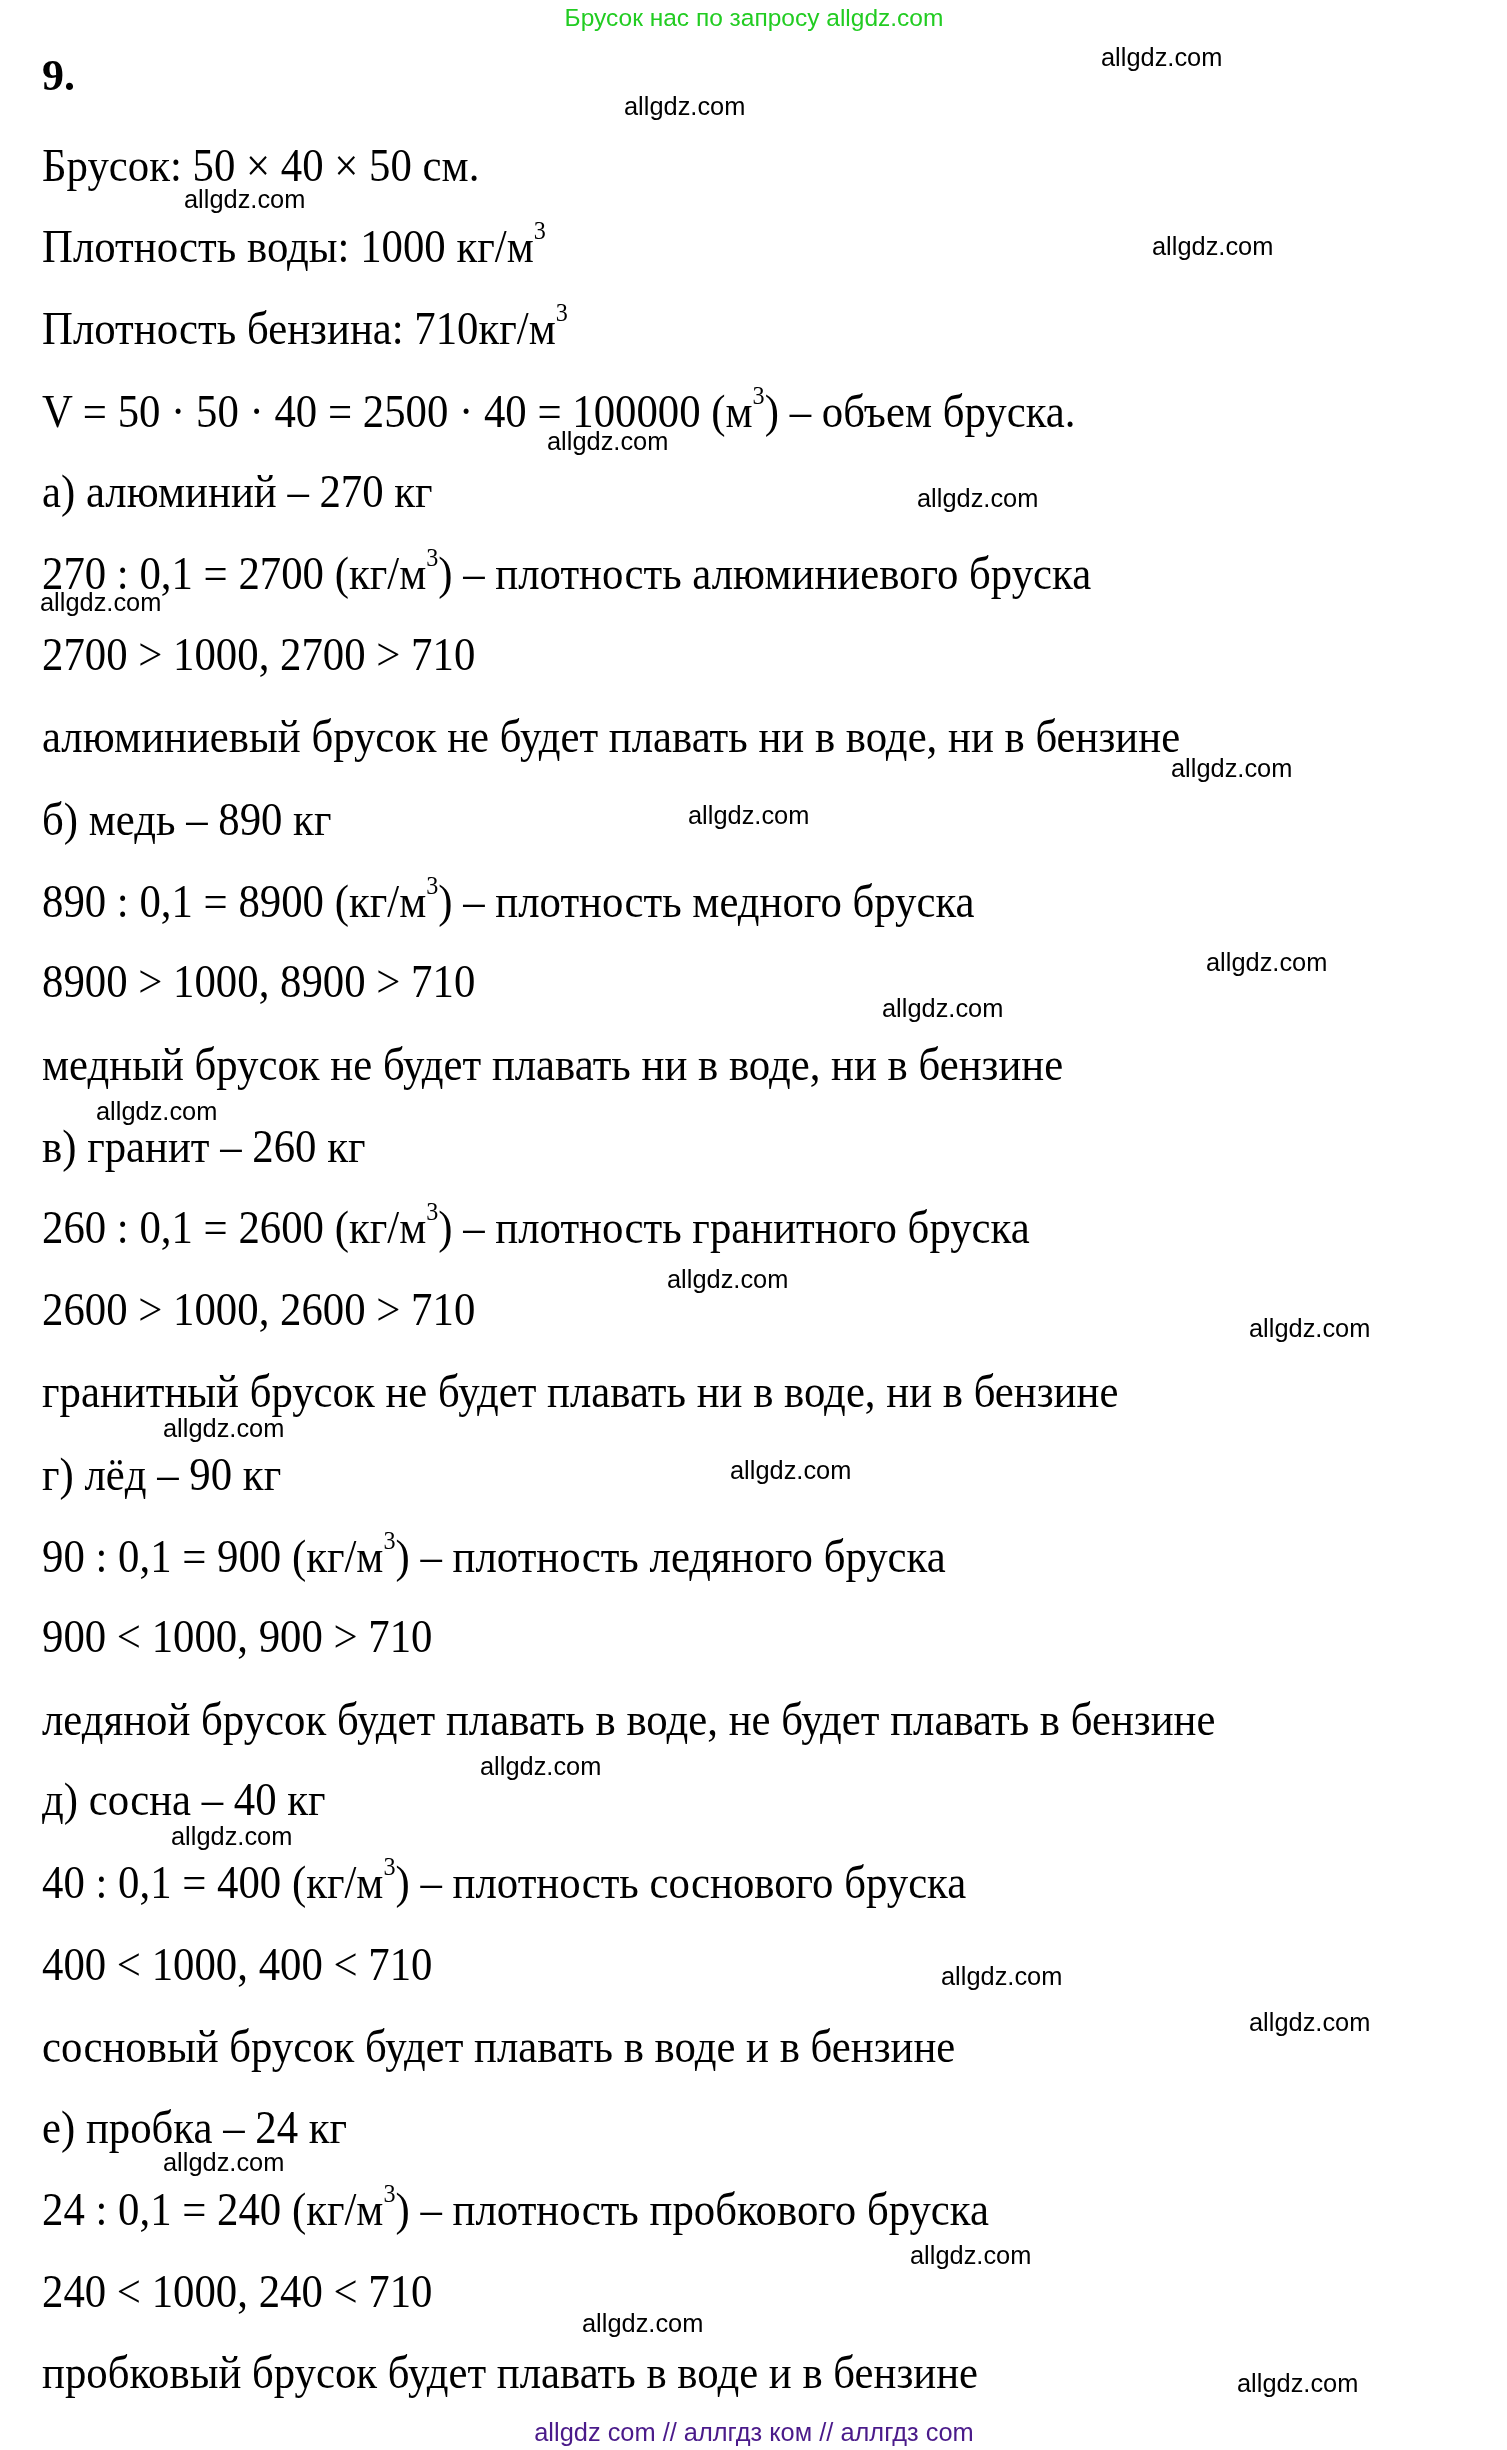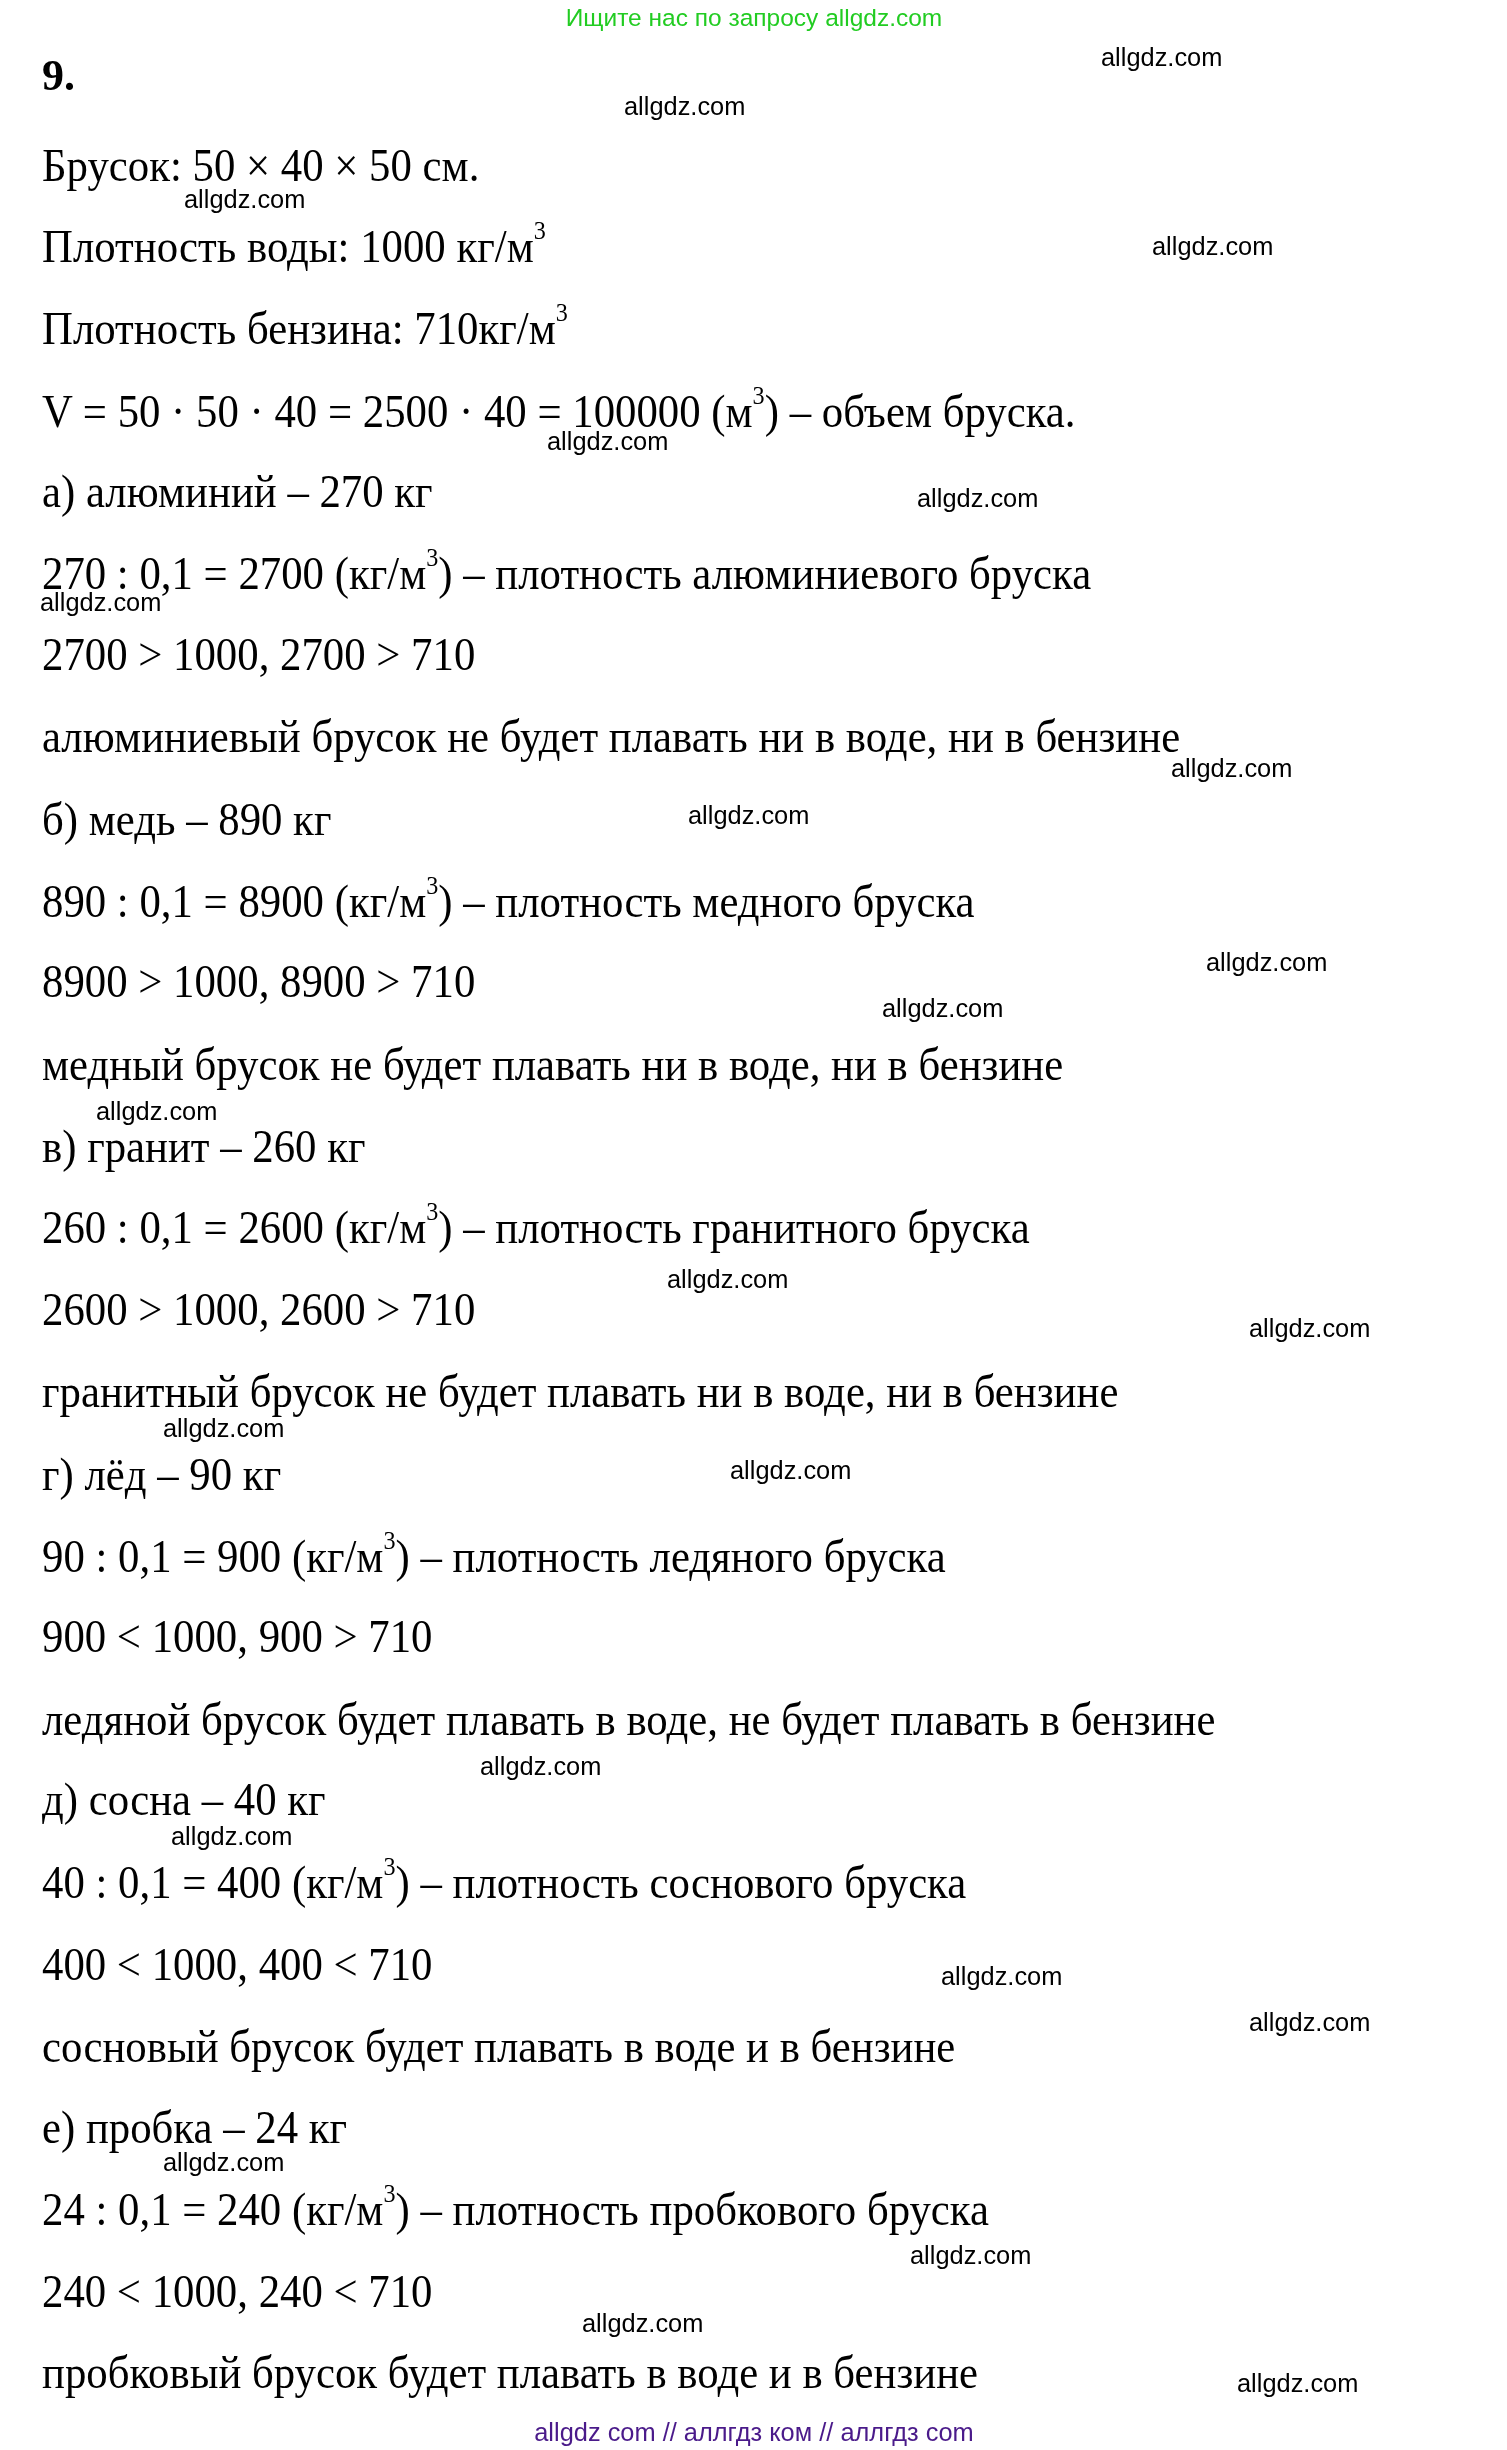--- a/index.html
+++ b/index.html
@@ -27,21 +27,21 @@
   }
   .footer {
     position: absolute; left: 0; top: 2417px; width: 1508px; height: 31.5px;
     text-align: center; font-family: "Liberation Sans", sans-serif;
     font-size: 25.4px; line-height: 31.5px; color: #4a1a8a;
   }
 </style>
 </head>
 <body>
 
-<div class="header">Ищите нас по запросу allgdz.com</div>
+<div class="header">Брусок нас по запросу allgdz.com</div>
 
 <div class="task-num">9.</div>
 
 <div class="line" style="top:138px">Брусок: 50 × 40 × 50 см.</div>
 <div class="line" style="top:219px"><span>Плотность воды: 1000 кг/м</span><sup>3</sup></div>
 <div class="line" style="top:301px"><span>Плотность бензина: 710кг/м</span><sup>3</sup></div>
 <div class="line" style="top:384px"><span>V = 50 · 50 · 40 = 2500 · 40 = 100000 (м</span><sup>3</sup><span>) – объем бруска.</span></div>
 
 <div class="line" style="top:464px">а) алюминий – 270 кг</div>
 <div class="line" style="top:546px"><span>270 : 0,1 = 2700 (кг/м</span><sup>3</sup><span>) – плотность алюминиевого бруска</span></div>

